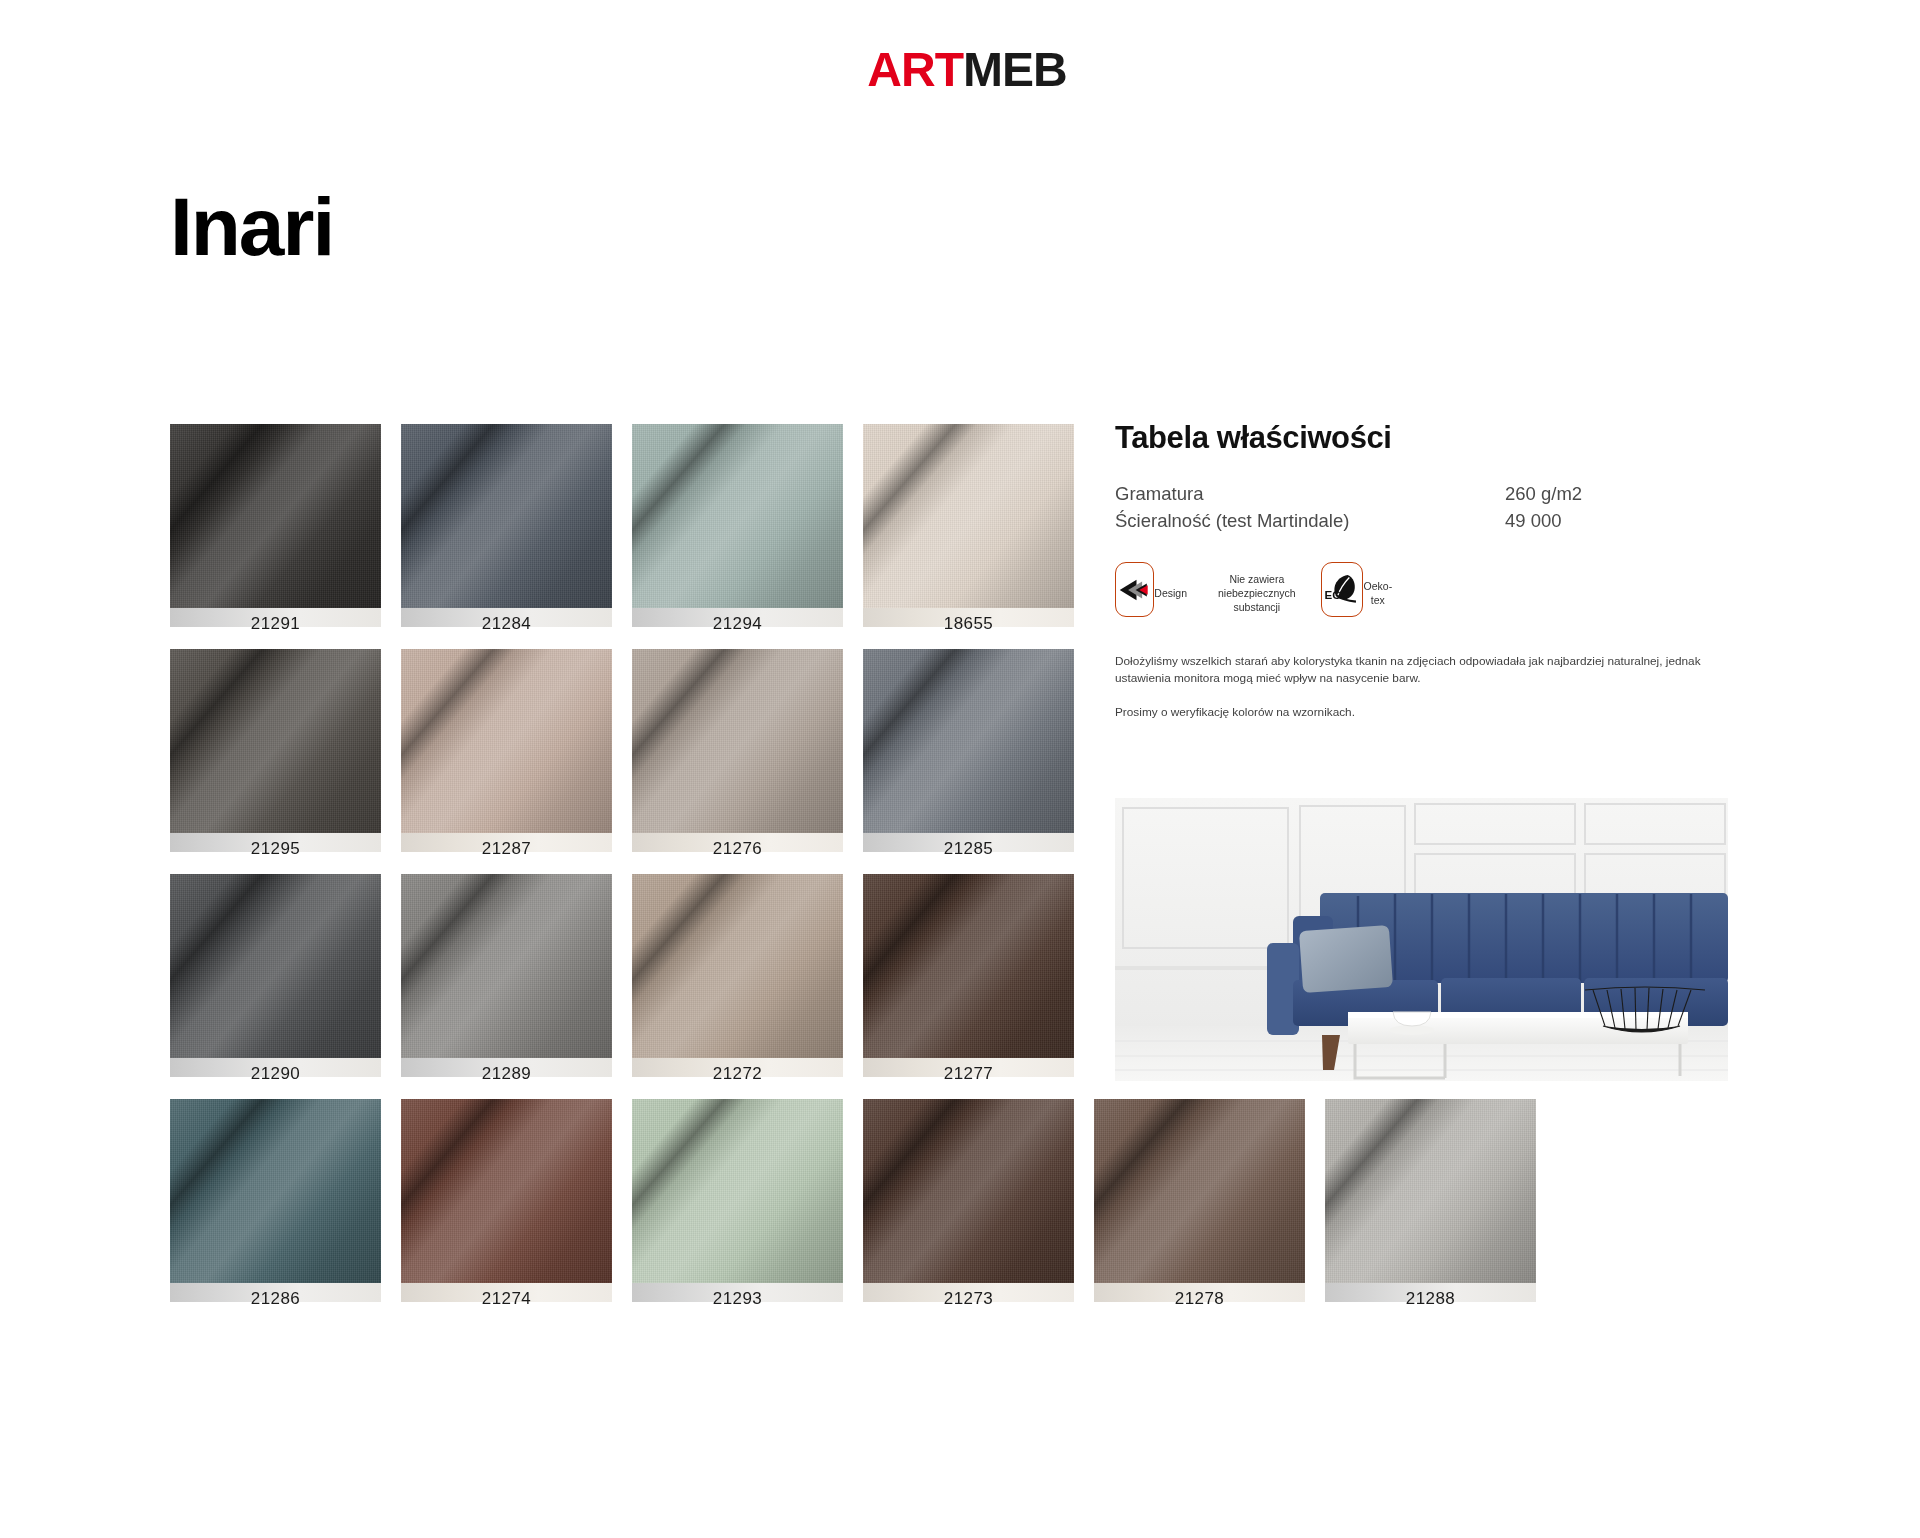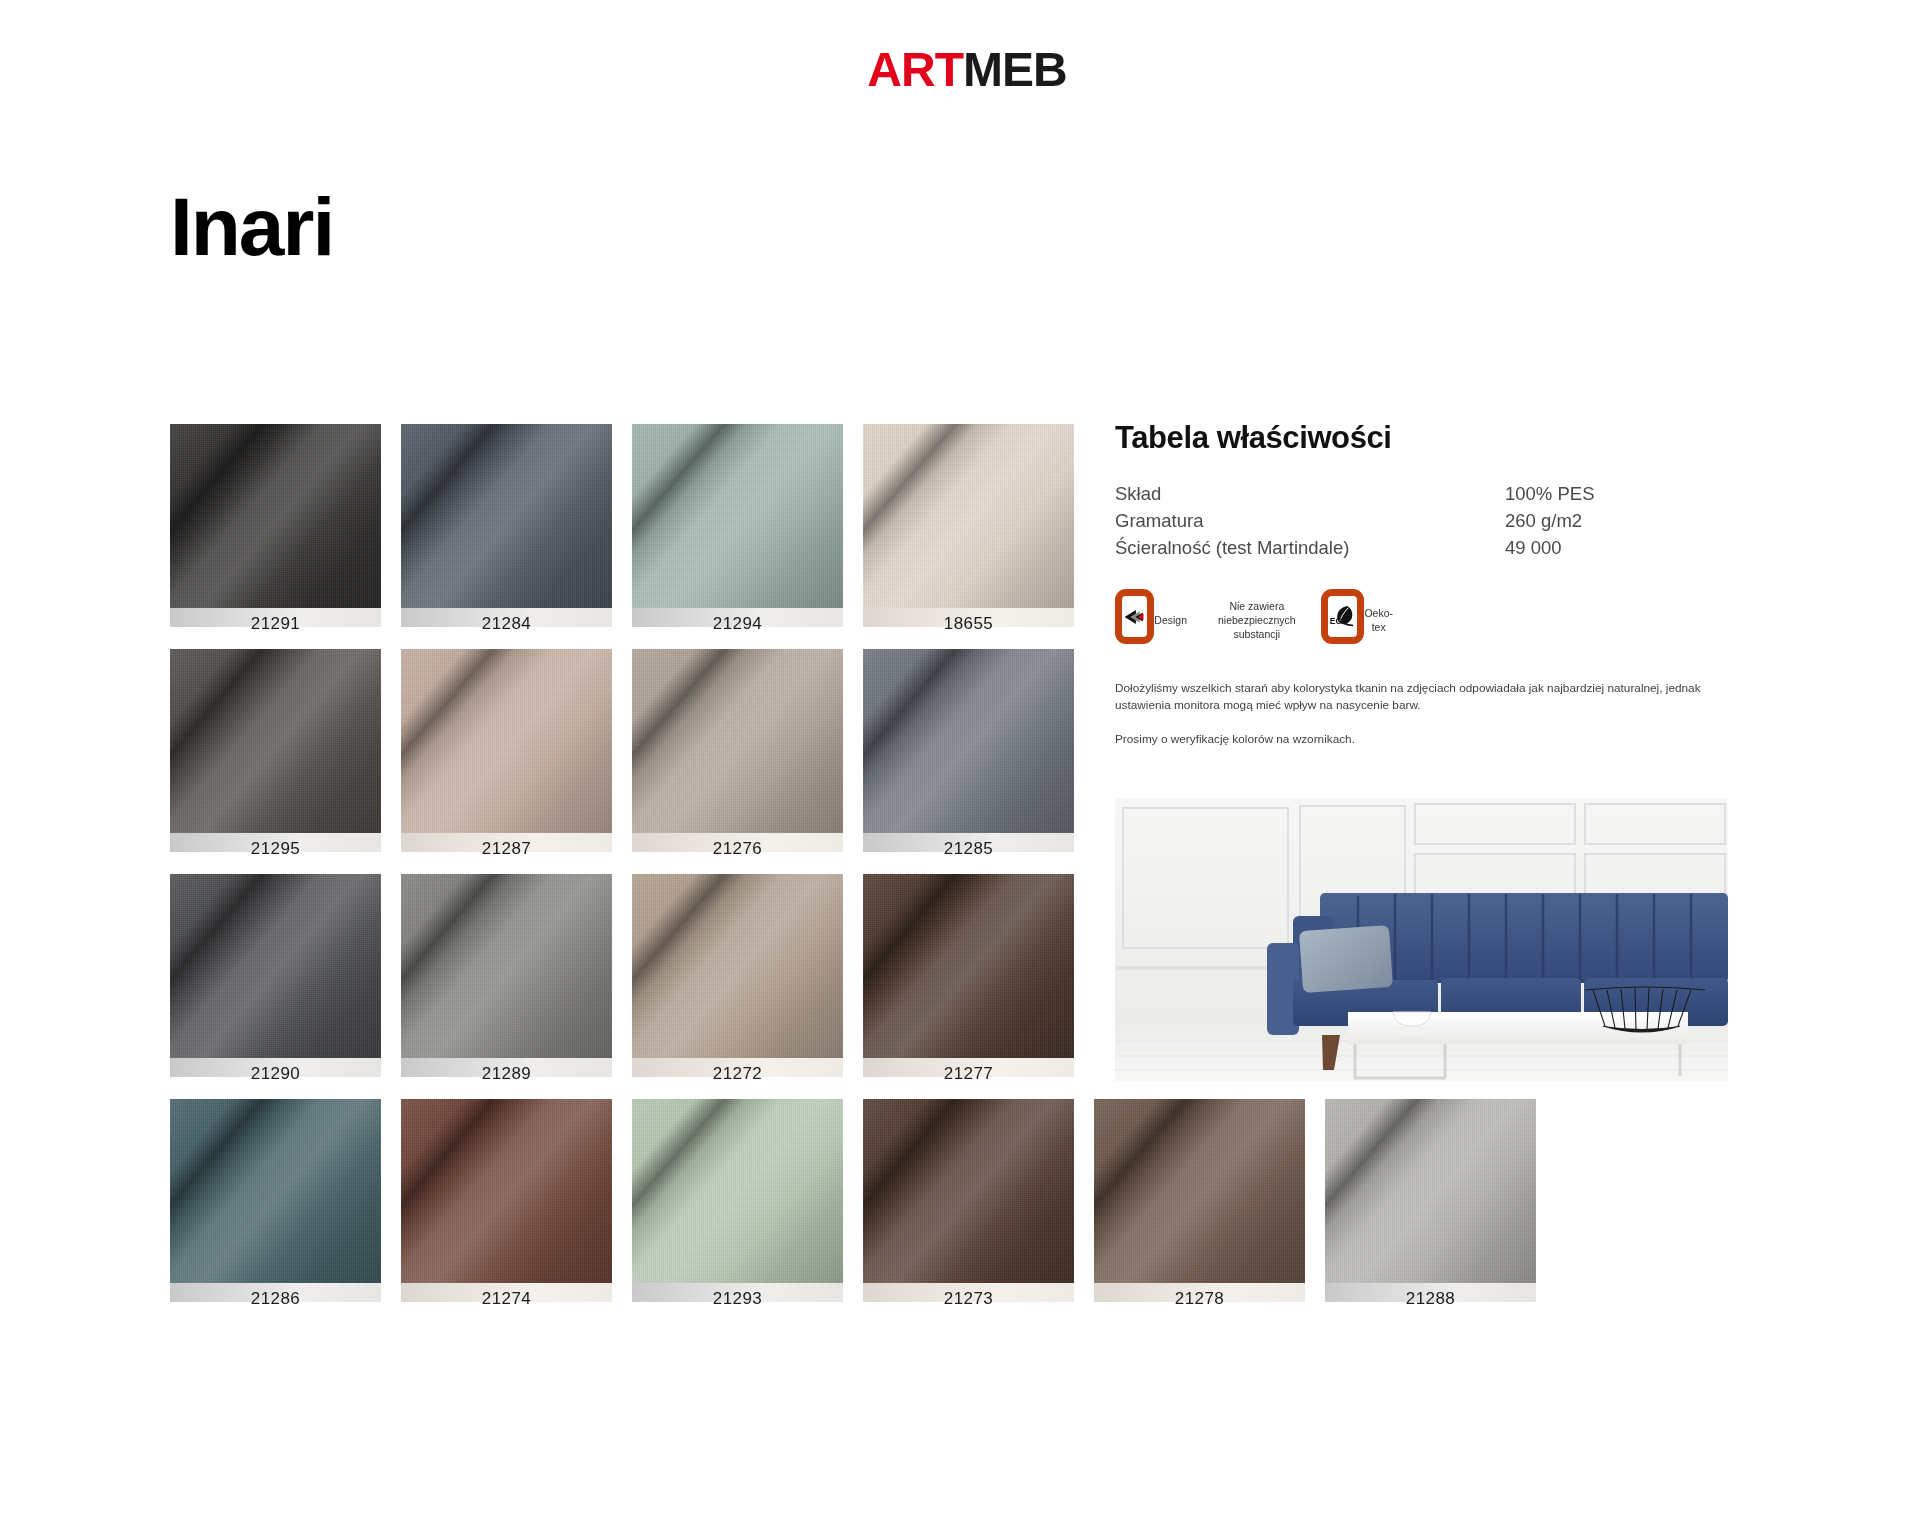--- a/index.html
+++ b/index.html
@@ -77,21 +77,21 @@
   .props-table td {
     font-size: 18.5px; color: #4b4b4b; padding: 0 0 5px 0; vertical-align: top;
     font-weight: 400;
   }
   .props-table td.prop-val { width: 230px; }
 
   
   .badges { display: flex; gap: 31px; margin-top: 25px; }
   .badge { width: 72px; display: flex; align-items: center; }
   .badge-box {
-    width: 58px; height: 55px; border: 7px solid #c2410c; border-radius: 11px;
+    width: 58px; height: 55px; border: 1px solid #c2410c; border-radius: 11px;
     background: #fff; display: flex; align-items: center; justify-content: center;
     position: relative; overflow: hidden;
   }
   .badge-box.dashed { border: none; }
   .badge-caption {
     margin-top: 9px; font-size: 10.5px; color: #333; text-align: center; line-height: 1.32;
   }
   .reach-text { font-size: 12.5px; font-weight: 700; color: #111; letter-spacing: -0.3px; }
 
   
@@ -259,24 +259,20 @@
     </div>
 
   </div>
 
   <div class="right-col">
 
     <div class="props-title">Tabela właściwości</div>
 
     <table class="props-table">
       <tbody>
-          <tr>
-        <td>Skład</td>
-        <td class="prop-val">100% PES</td>
-      </tr>
       <tr>
         <td>Gramatura</td>
         <td class="prop-val">260 g/m2</td>
       </tr>
       <tr>
         <td>Ścieralność (test Martindale)</td>
         <td class="prop-val">49 000</td>
       </tr>
     </tbody>
       </table>

